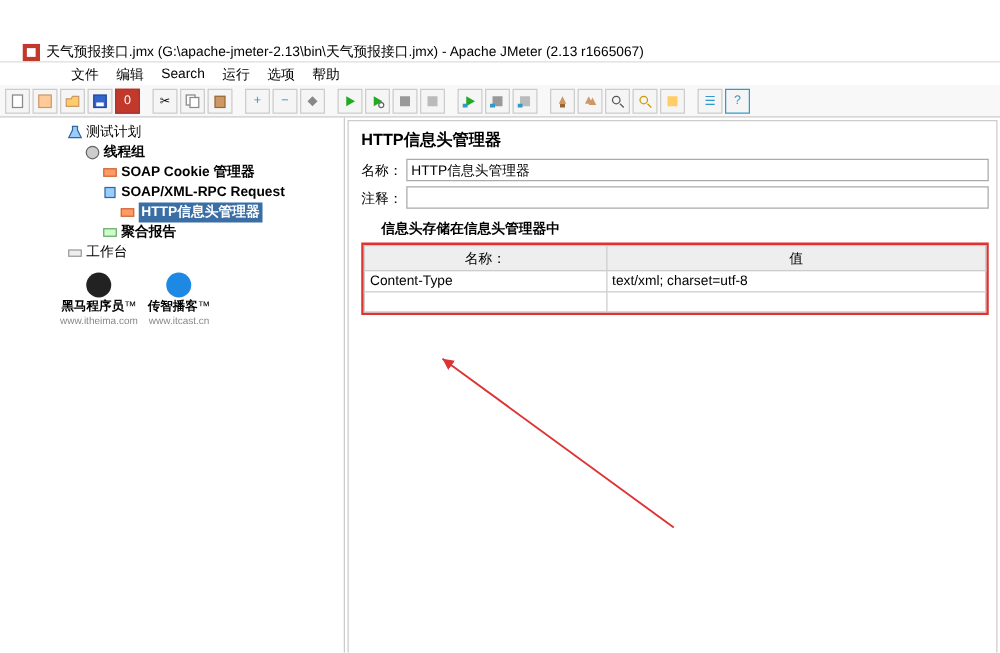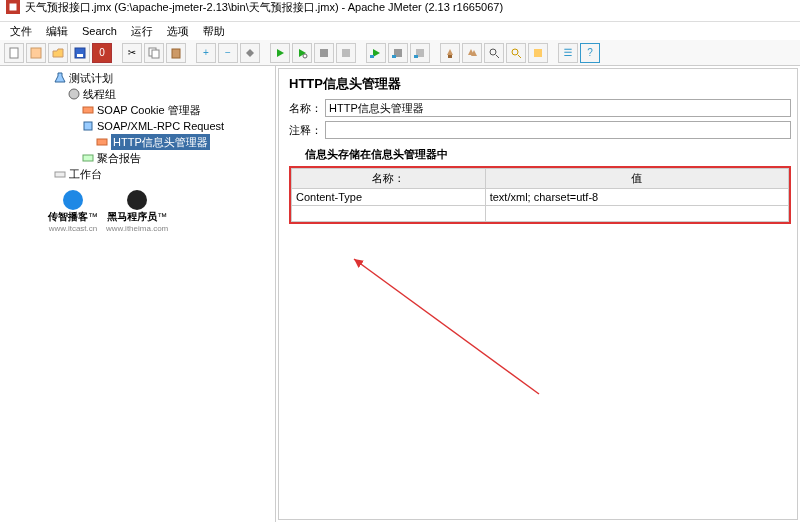--- a/index.html
+++ b/index.html
@@ -1,27 +1,27 @@
 <!DOCTYPE html>
 <html><head>
 <meta charset="utf-8">
 <style>
 * { box-sizing: border-box; margin: 0; padding: 0; }
 body { font-family: "Microsoft YaHei", Arial, sans-serif; font-size: 11px; background: #fff; width: 800px; height: 522px; overflow: hidden; position: relative; }
-.titlebar { height: 22px; display: flex; align-items: flex-start; padding: 0 6px; border-bottom: 1px solid #ddd; }
+.titlebar { height: 22px; display: flex; align-items: flex-end; padding: 0 18px; border-bottom: 1px solid #ddd; margin-top: 28px; }
 .titlebar .icon { width: 14px; height: 14px; margin-right: 5px; }
-.menubar { height: 18px; display: flex; gap: 14px; padding: 0 10px; align-items: center; font-size: 11px; }
+.menubar { height: 18px; display: flex; gap: 14px; padding: 0 10px; align-items: center; font-size: 11px; margin-left: 47px; }
 .toolbar { height: 26px; display: flex; align-items: center; padding: 2px 4px; gap: 2px; border-bottom: 1px solid #ccc; background: #f8f8f8; }
 .tb { width: 20px; height: 20px; border: 1px solid #ccc; background: #f5f5f5; display: flex; align-items: center; justify-content: center; font-size: 10px; cursor: pointer; }
 .tb.sep { border: none; width: 6px; background: transparent; }
 .main { display: flex; height: calc(522px - 66px); padding-left: 36px; }
 .tree { width: 240px; border-right: 1px solid #ccc; padding: 4px; overflow: auto; }
 .tree ul { list-style: none; padding-left: 14px; }
 .tree li { line-height: 16px; white-space: nowrap; display: flex; align-items: center; gap: 3px; }
-.tree li > ul { width: 100%; }
+.tree li > ul { width: 100%; font-weight: bold; }
 .tree .ticn { width: 12px; height: 12px; display: inline-block; }
 .tree .sel { background: #3a6ea5; color: #fff; padding: 0 2px; }
 .logos { margin-top: 8px; display: flex; gap: 8px; padding-left: 8px; }
 .logo { font-size: 10px; text-align: center; }
 .logo .lc { width: 20px; height: 20px; border-radius: 50%; margin: 0 auto; }
 .panel { flex: 1; padding: 6px 6px 6px 10px; display: flex; flex-direction: column; border: 1px solid #ccc; margin: 2px; }
 .panel h3 { font-size: 13px; font-weight: bold; margin-bottom: 6px; }
 .row { display: flex; align-items: center; margin-bottom: 4px; }
 .row label { width: 36px; }
 .row input { flex: 1; border: 1px solid #aaa; height: 18px; padding: 0 3px; font-size: 11px; }
@@ -230,28 +230,28 @@
         </li>
       <li>
           <svg class="ticn">
             <rect x="1" y="4" width="10" height="5" fill="#eee" stroke="#999"></rect>
           </svg>
           <span>工作台</span>
         </li>
     </ul>
     <div class="logos">
       <div class="logo">
+        <div class="lc" style="background:#222"></div>
+        <div><b>黑马程序员</b><span>™</span></div>
+        <div style="font-size:8px;color:#888">www.itheima.com</div>
+      </div>
+      <div class="logo">
         <div class="lc" style="background:#1e88e5"></div>
         <div><b>传智播客</b><span>™</span></div>
         <div style="font-size:8px;color:#888">www.itcast.cn</div>
-      </div>
-      <div class="logo">
-        <div class="lc" style="background:#222"></div>
-        <div><b>黑马程序员</b><span>™</span></div>
-        <div style="font-size:8px;color:#888">www.itheima.com</div>
       </div>
     </div>
   </div>
 
   <div class="panel">
     <h3>HTTP信息头管理器</h3>
     <div class="row">
       <label>名称：</label>
       <input value="HTTP信息头管理器" style="">
     </div>

